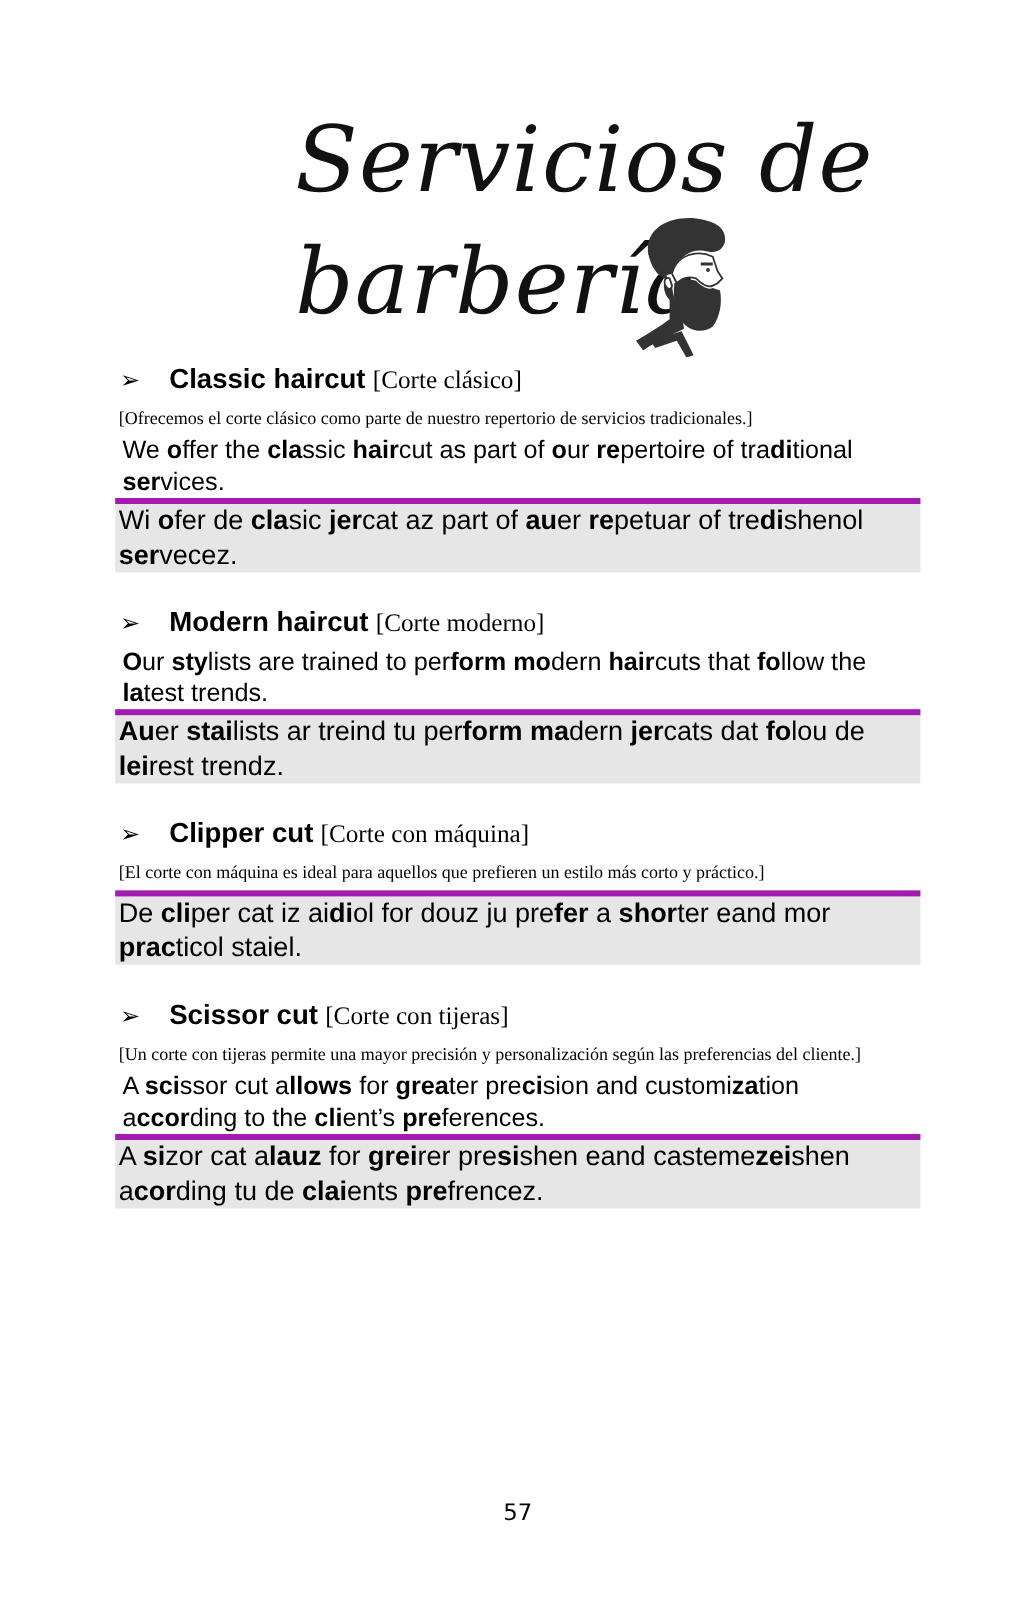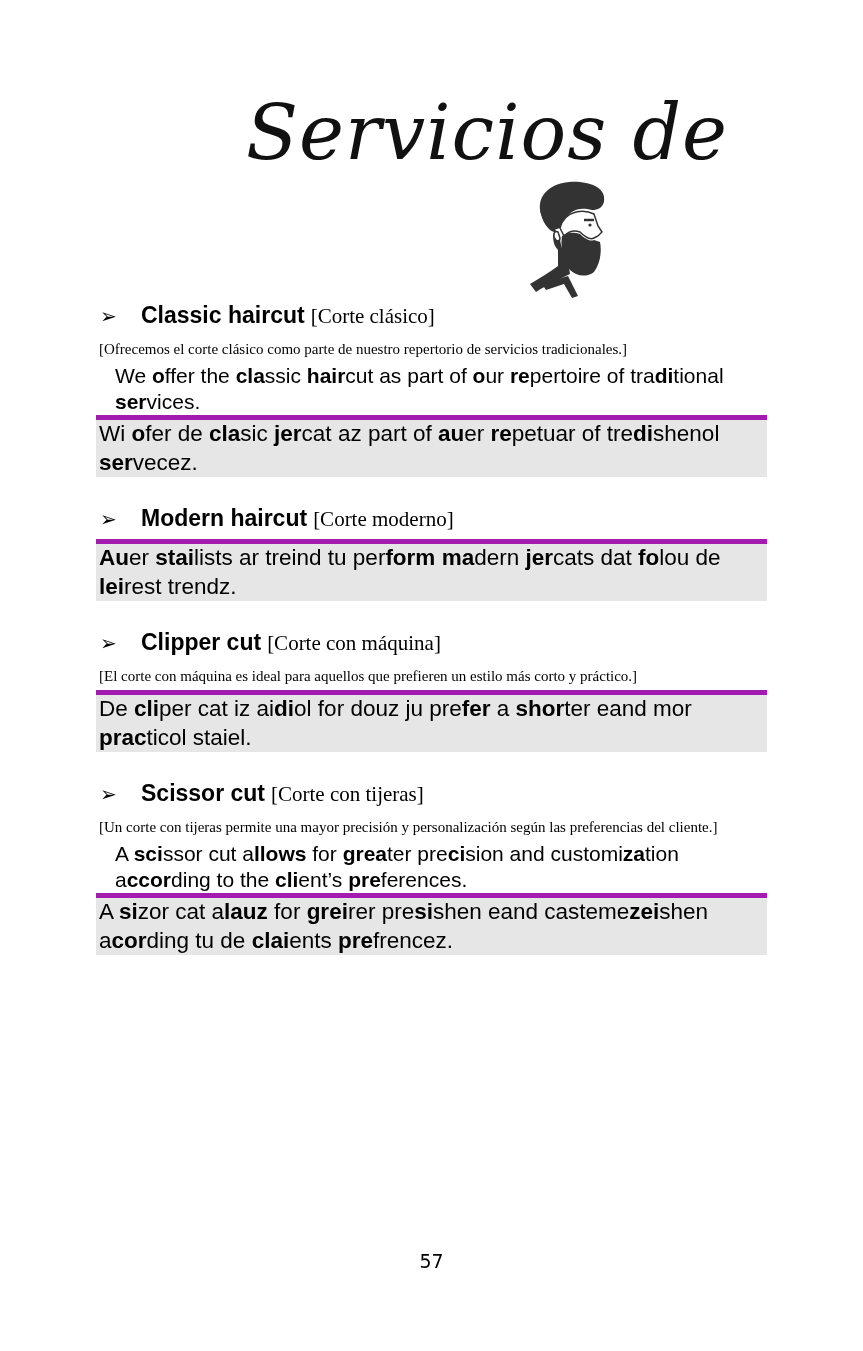--- a/index.html
+++ b/index.html
@@ -29,37 +29,38 @@
   .heading-en {
     font-family: "Liberation Sans", sans-serif; font-weight: bold; font-size: 23px;
   }
   .heading-es {
     font-family: "Liberation Serif", serif; font-size: 21px; margin-left: 6px;
   }
   .es-text {
     font-family: "Liberation Serif", serif; font-size: 15px; line-height: 27px; margin-left: 3px;
   }
   .en-text {
-    font-family: "Liberation Sans", sans-serif; font-size: 21px; line-height: 26px; margin-left: 19px;
+    font-family: "Liberation Sans", sans-serif; font-size: 21px; line-height: 26px; margin-left: 6px;
   }
   .phon-text {
     font-family: "Liberation Sans", sans-serif; font-size: 22.5px; line-height: 28.5px;
     background: #e6e6e6; padding-left: 3px; border-top: 5px solid #a21caf;
   }
   b { font-weight: bold; }
   .page-number {
     position: absolute; left: 0; top: 1250px; width: 863px; text-align: center;
     font-family: "DejaVu Sans", sans-serif; font-size: 19px;
   }
 </style>
 </head>
 <body>
 
 <div class="title-block">
   <div class="title-line title-line-1">Servicios de</div>
+  <div class="title-line title-line-2">barbería</div>
   <svg class="barber-icon" viewBox="0 0 86 118">
 
     <path d="M12 30 C10 10 30 0 52 2 C68 4 78 10 76 22 C74 28 70 30 64 30 C56 28 50 28 44 32 C38 36 34 40 32 48 L26 50 C20 46 14 40 12 30 Z" fill="#333"></path>
 
     <path d="M12 30 C14 42 20 50 26 52 C24 60 26 66 30 70 L30 86 C22 92 12 98 2 104 L8 112 C20 104 34 98 42 94 L40 80 C36 74 32 66 32 56 Z" fill="#333"></path>
 
     <path d="M32 48 C34 40 40 34 48 32 C56 30 62 32 66 34 L70 46 L74 52 L70 56 L66 58 C62 60 56 56 52 52 C46 50 40 52 36 56 Z" fill="#fff" stroke="#333" stroke-width="1.5"></path>
 
     <path d="M30 52 C26 50 24 56 28 60 C30 62 32 60 32 58 Z" fill="#fff" stroke="#333" stroke-width="1.5"></path>
 
@@ -83,20 +84,21 @@
     <div class="en-text"><span>We </span><b>o</b><span>ffer the </span><b>cla</b><span>ssic </span><b>hair</b><span>cut as part of </span><b>o</b><span>ur </span><b>re</b><span>pertoire of tra</span><b>di</b><span>tional </span><b>ser</b><span>vices.</span></div>
     <div class="phon-text"><span>Wi </span><b>o</b><span>fer de </span><b>cla</b><span>sic </span><b>jer</b><span>cat az part of </span><b>au</b><span>er </span><b>re</b><span>petuar of tre</span><b>di</b><span>shenol </span><b>ser</b><span>vecez.</span></div>
   </div>
 
   <div class="service">
     <div class="service-heading">
       <span class="bullet">➢</span>
       <span class="heading-en">Modern haircut</span>
       <span class="heading-es">[Corte moderno]</span>
     </div>
+    <div class="en-text"><b>O</b><span>ur </span><b>sty</b><span>lists are trained to per</span><b>form mo</b><span>dern </span><b>hair</b><span>cuts that </span><b>fo</b><span>llow the </span><b>la</b><span>test trends.</span></div>
     <div class="phon-text"><b>Au</b><span>er </span><b>stai</b><span>lists ar treind tu per</span><b>form ma</b><span>dern </span><b>jer</b><span>cats dat </span><b>fo</b><span>lou de </span><b>lei</b><span>rest trendz.</span></div>
   </div>
 
   <div class="service">
     <div class="service-heading">
       <span class="bullet">➢</span>
       <span class="heading-en">Clipper cut</span>
       <span class="heading-es">[Corte con máquina]</span>
     </div>
     <div class="es-text">[El corte con máquina es ideal para aquellos que prefieren un estilo más corto y práctico.]</div>

